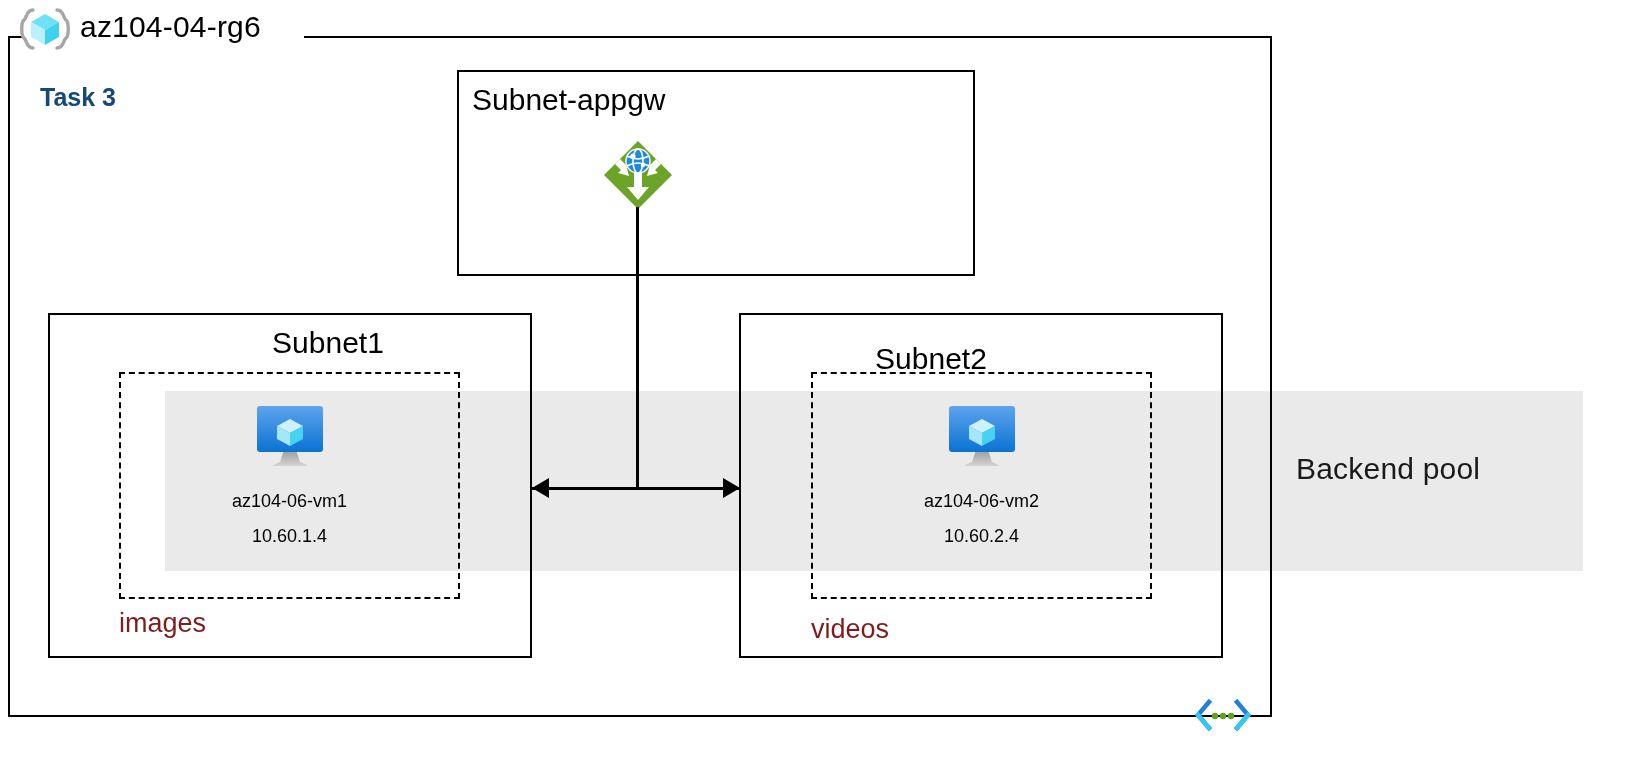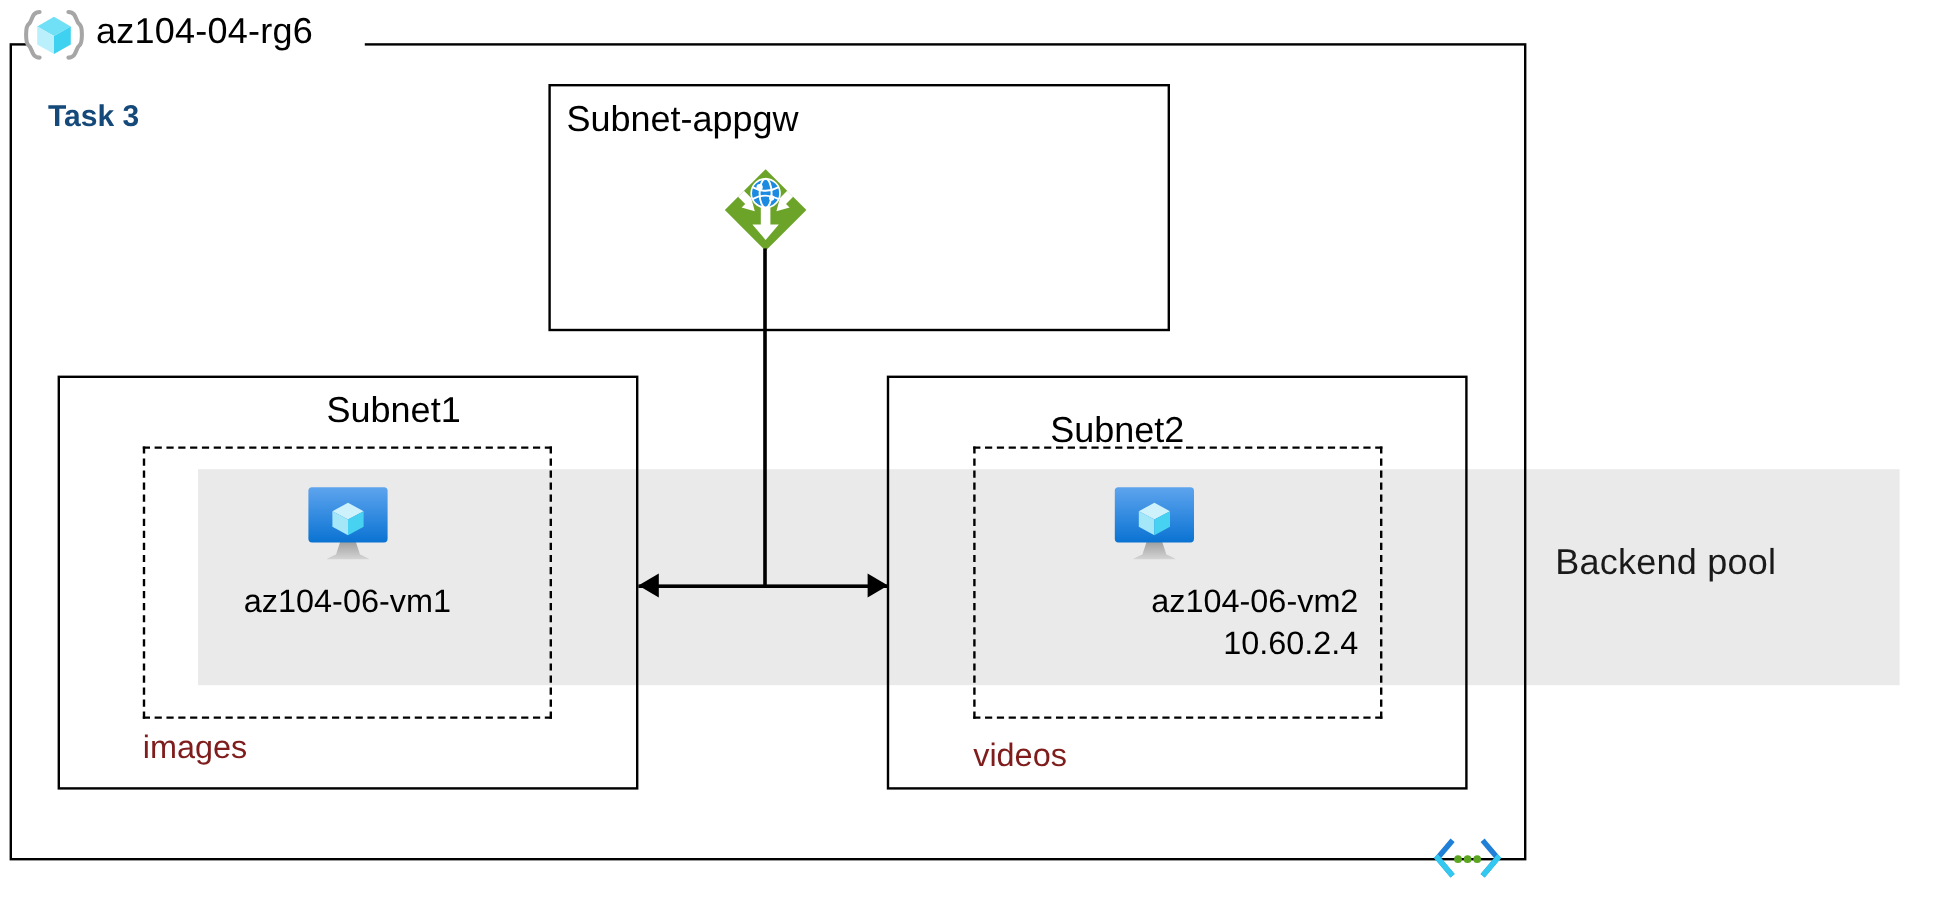--- a/index.html
+++ b/index.html
@@ -145,30 +145,30 @@
   }
   .dashed1 { left: 119px; top: 372px; width: 341px; height: 227px; }
   .dashed2 { left: 811px; top: 372px; width: 341px; height: 227px; }
 
   .vm-block {
     position: absolute;
     width: 341px;
     text-align: center;
   }
   .vm-block.v1 { left: 119px; top: 400px; }
-  .vm-block.v2 { left: 791px; top: 400px; text-align: right; }
+  .vm-block.v2 { left: 811px; top: 400px; }
 
   .vm-icon-wrap {
     width: 78px;
     height: 72px;
     margin: 0 auto 12px auto;
     position: relative;
   }
   .vm-name, .vm-ip {
-    font-size: 27px;
+    font-size: 18px;
     line-height: 35px;
     color: #000000;
     white-space: nowrap;
   }
 
   .subnet-foot {
     position: absolute;
     width: 341px;
     text-align: left;
     font-size: 27px;
@@ -312,20 +312,21 @@
           </linearGradient>
         </defs>
         <path d="M33 50 h12 l4 12 q5 2 8 4 h-36 q3 -2 8 -4 z" fill="url(#stand1)"></path>
         <rect x="6" y="6" width="66" height="46" rx="3" fill="url(#vmg1)"></rect>
         <polygon points="39,19 52,26 39,33 26,26" fill="#cdf2fb"></polygon>
         <polygon points="26,26 39,33 39,46 26,39" fill="#a4e7f8"></polygon>
         <polygon points="52,26 52,39 39,46 39,33" fill="#47d2f2"></polygon>
       </svg>
     </div>
     <div class="vm-name">az104-06-vm1</div>
+    <div class="vm-ip">10.60.1.4</div>
   </div>
   <div class="subnet-foot f1">images</div>
 
   <div class="subnet-box subnet2"></div>
   <div class="subnet-title s2">Subnet2</div>
   <div class="dashed-box dashed2"></div>
   <div class="vm-block v2">
     <div class="vm-icon-wrap">
       <svg viewBox="0 0 78 72" width="78" height="72">
         <defs>

